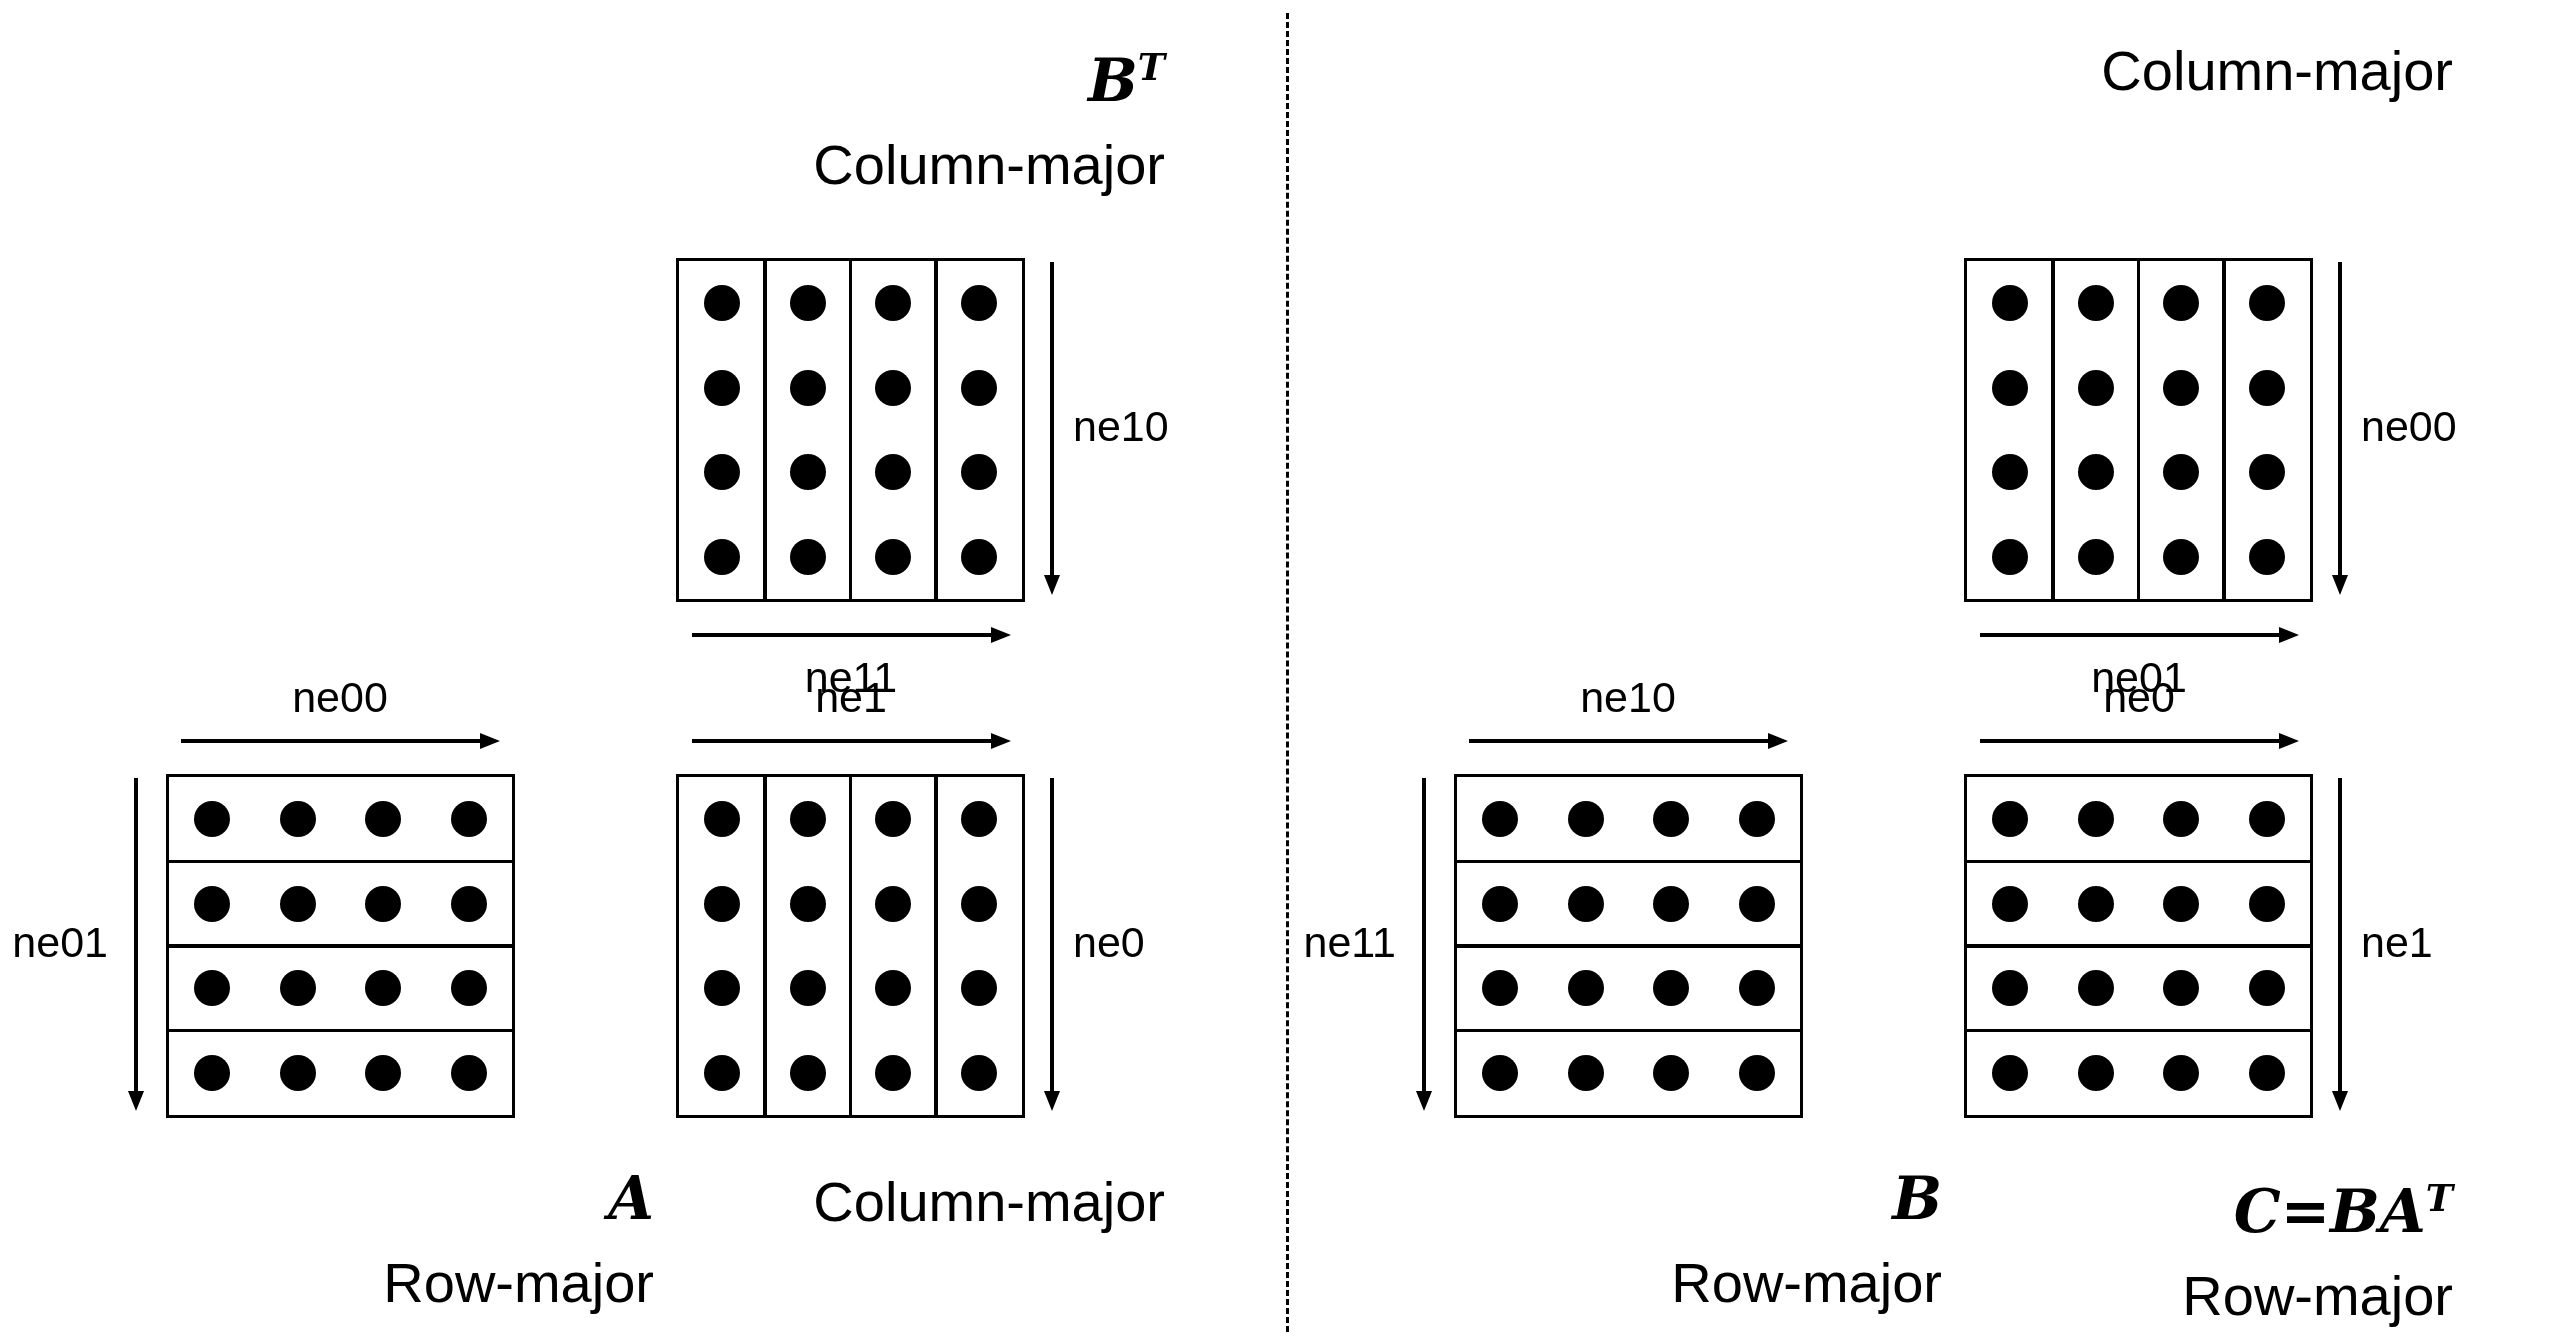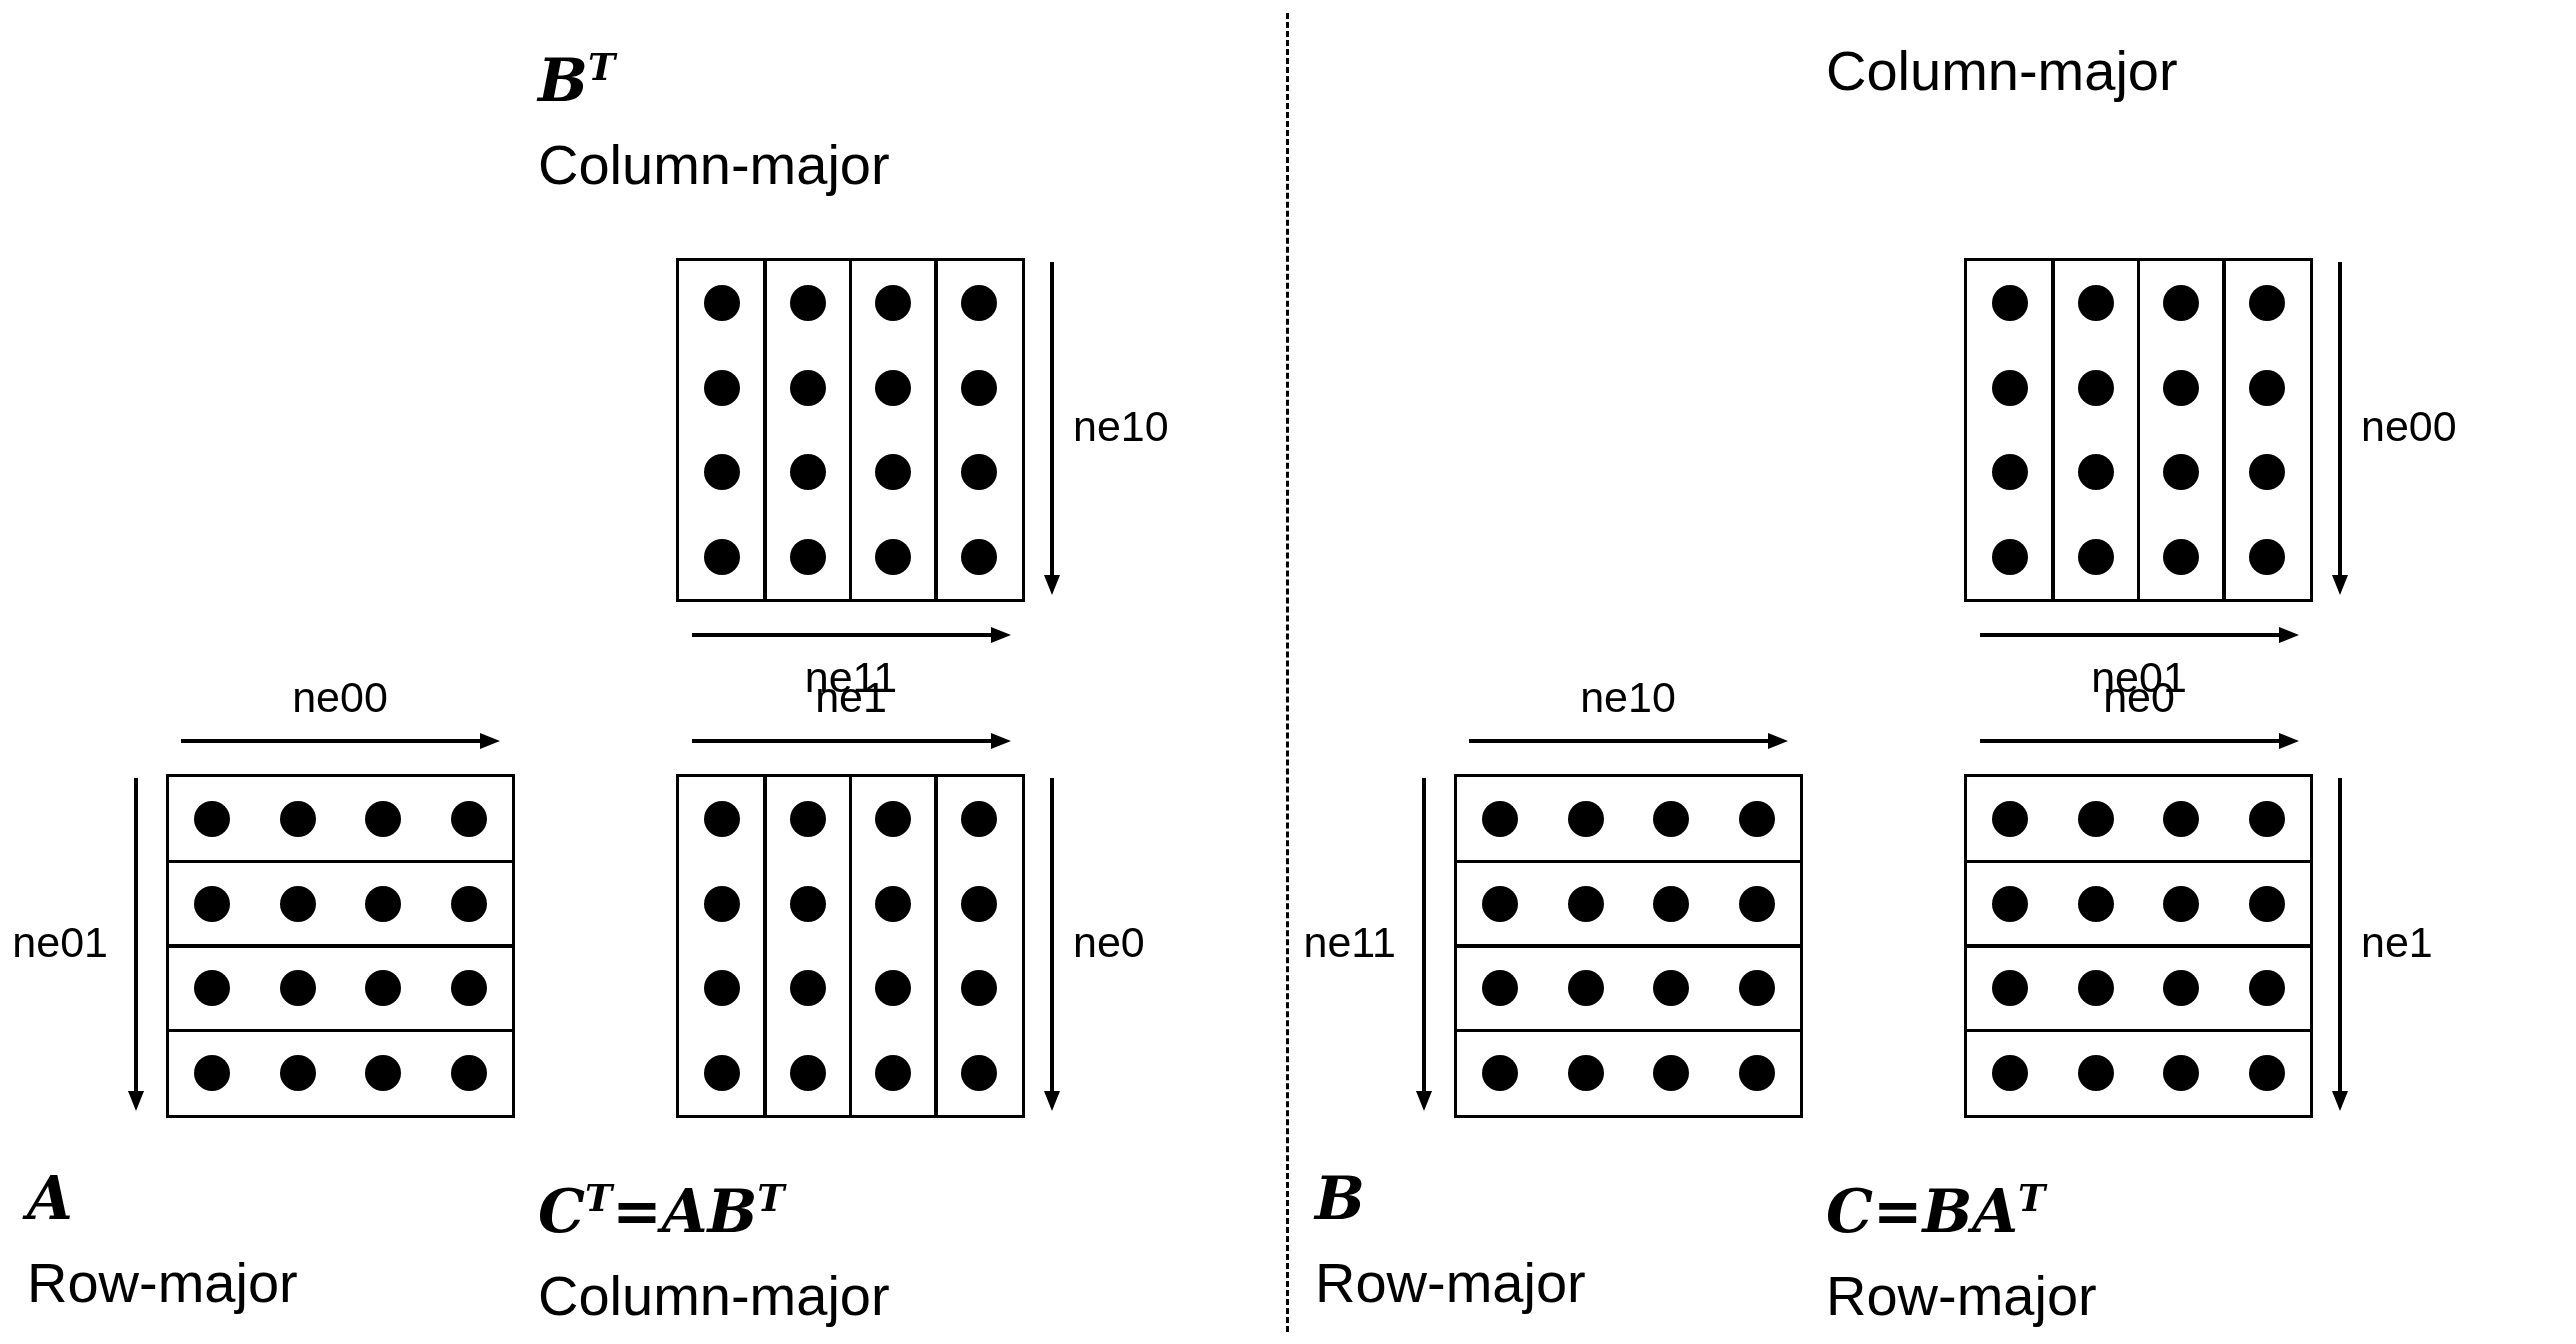--- a/index.html
+++ b/index.html
@@ -28,21 +28,21 @@
   }
   .vline { position: absolute; top: 0; bottom: 0; width: 3.6px; background: #000000; }
   .hline { position: absolute; left: 0; right: 0; height: 3.6px; background: #000000; }
   .dot-grid {
     position: absolute; inset: 0; display: grid;
     grid-template-columns: repeat(4, 1fr);
     grid-template-rows: repeat(4, 1fr);
   }
   .dot-cell { display: flex; align-items: center; justify-content: center; }
   .dot { width: 36px; height: 36px; border-radius: 50%; background: #000000; }
-  .title-block { position: absolute; width: 627px; text-align: left; }
+  .title-block { position: absolute; width: 627px; text-align: right; }
   .math-title {
     font-family: "DejaVu Serif", serif; font-style: italic; font-weight: bold;
     font-size: 59px; line-height: 81px; color: #000000;
   }
   .math-title sup { font-size: 0.62em; }
   .storage-label {
     font-size: 56px; line-height: 70px; margin-top: 9px;
     color: #000000; font-weight: 400;
   }
   .ne-label {
@@ -261,21 +261,20 @@
             </div>
             <div class="dot-cell">
               <div class="dot"></div>
             </div>
             <div class="dot-cell">
               <div class="dot"></div>
             </div>
           </div>
         </div>
         <div class="title-block" style="left: 538px; top: 1158px;">
-          <div class="math-title"><span>C</span><sup>T</sup><span>=AB</span><sup>T</sup></div>
           <div class="storage-label">Column-major</div>
         </div>
         <div class="arrow-h" style="width: 319px; left: 692px; top: 731px;">
           <div class="shaft-h"></div>
           <div class="head-right"></div>
         </div>
         <div class="ne-label" style="left: 672px; width: 358px; text-align: center; top: 674px;">ne1</div>
         <div class="arrow-v" style="height: 333px; top: 778px; left: 1042px;">
           <div class="shaft-v"></div>
           <div class="head-down"></div>

